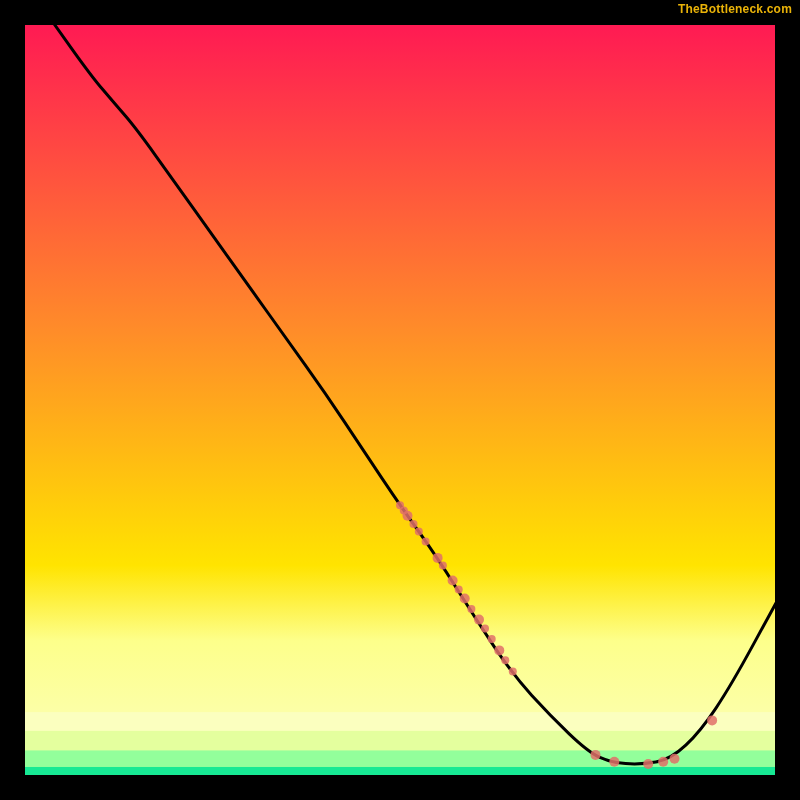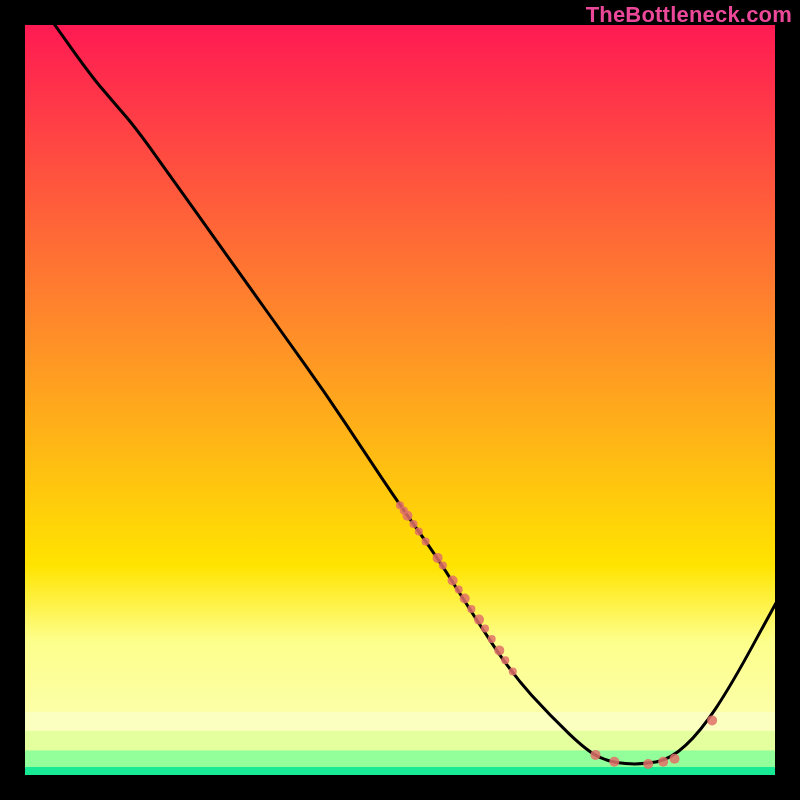--- a/index.html
+++ b/index.html
@@ -16,23 +16,23 @@
     top: 24px;
     width: 752px;
     height: 752px;
     box-sizing: border-box;
   }
   .attribution {
     position: absolute;
     top: 2px;
     right: 8px;
     font-family: Verdana, Arial, sans-serif;
-    font-size: 22px;
+    font-size: 12px;
     font-weight: 600;
-    color: #ec4899;
+    color: #eab308;
     letter-spacing: 0.2px;
   }
   svg { display: block; }
 </style>
 </head>
 <body>
 
 <div class="attribution">TheBottleneck.com</div>
 
 <div class="frame">

